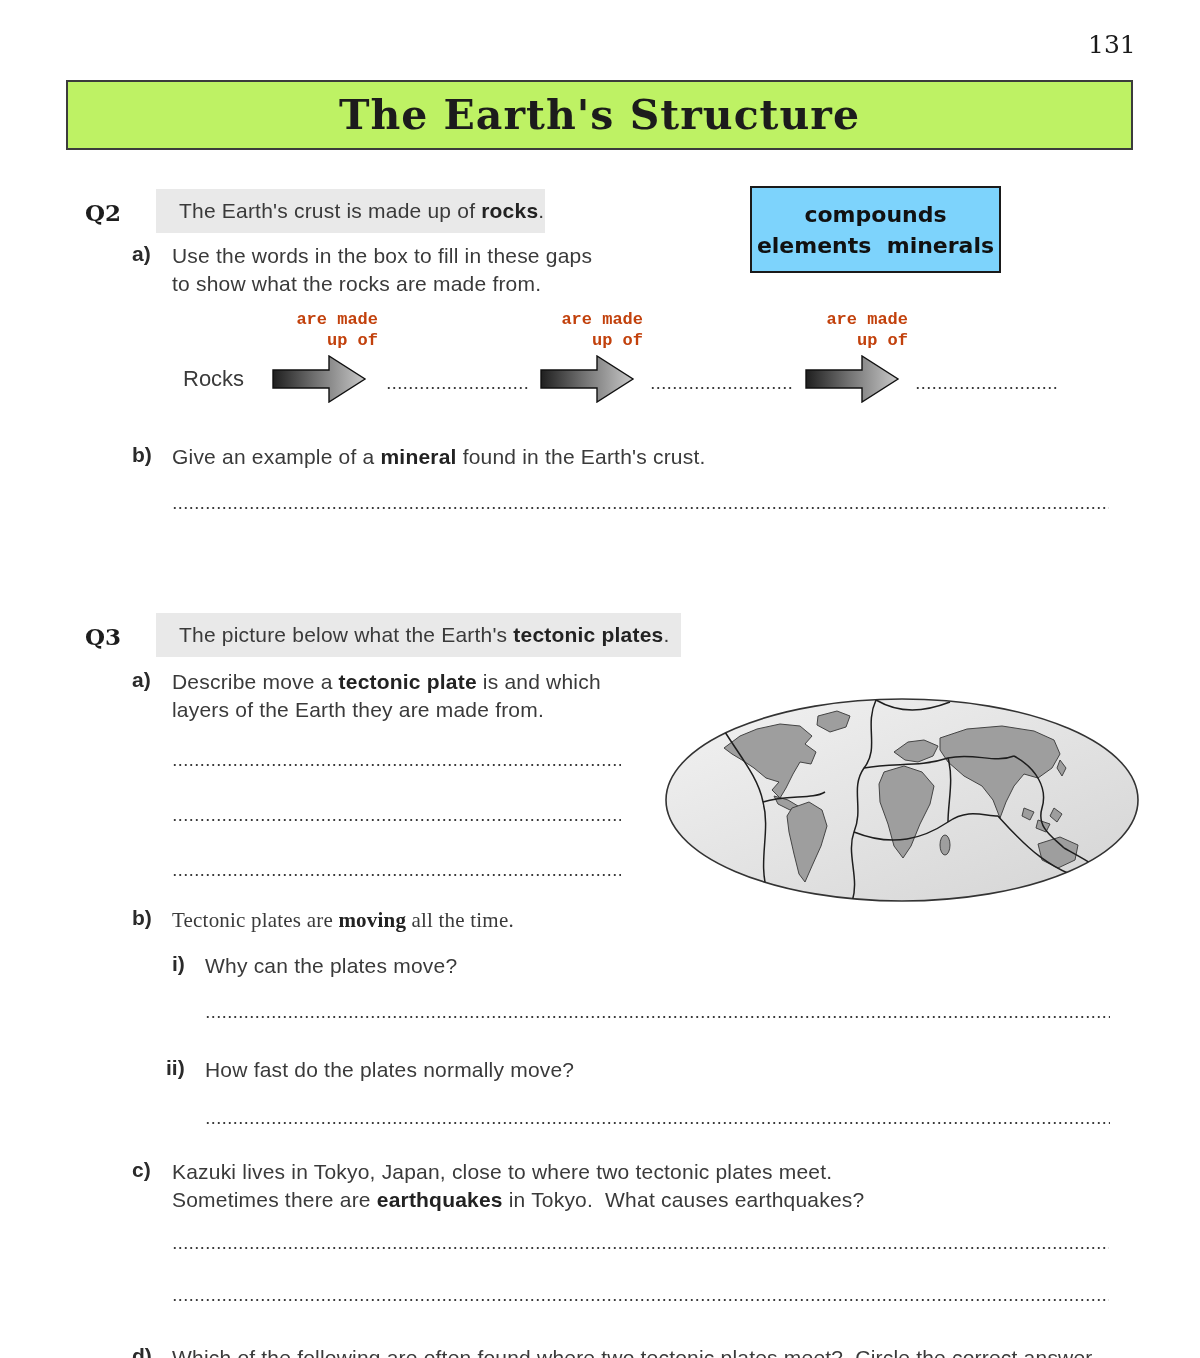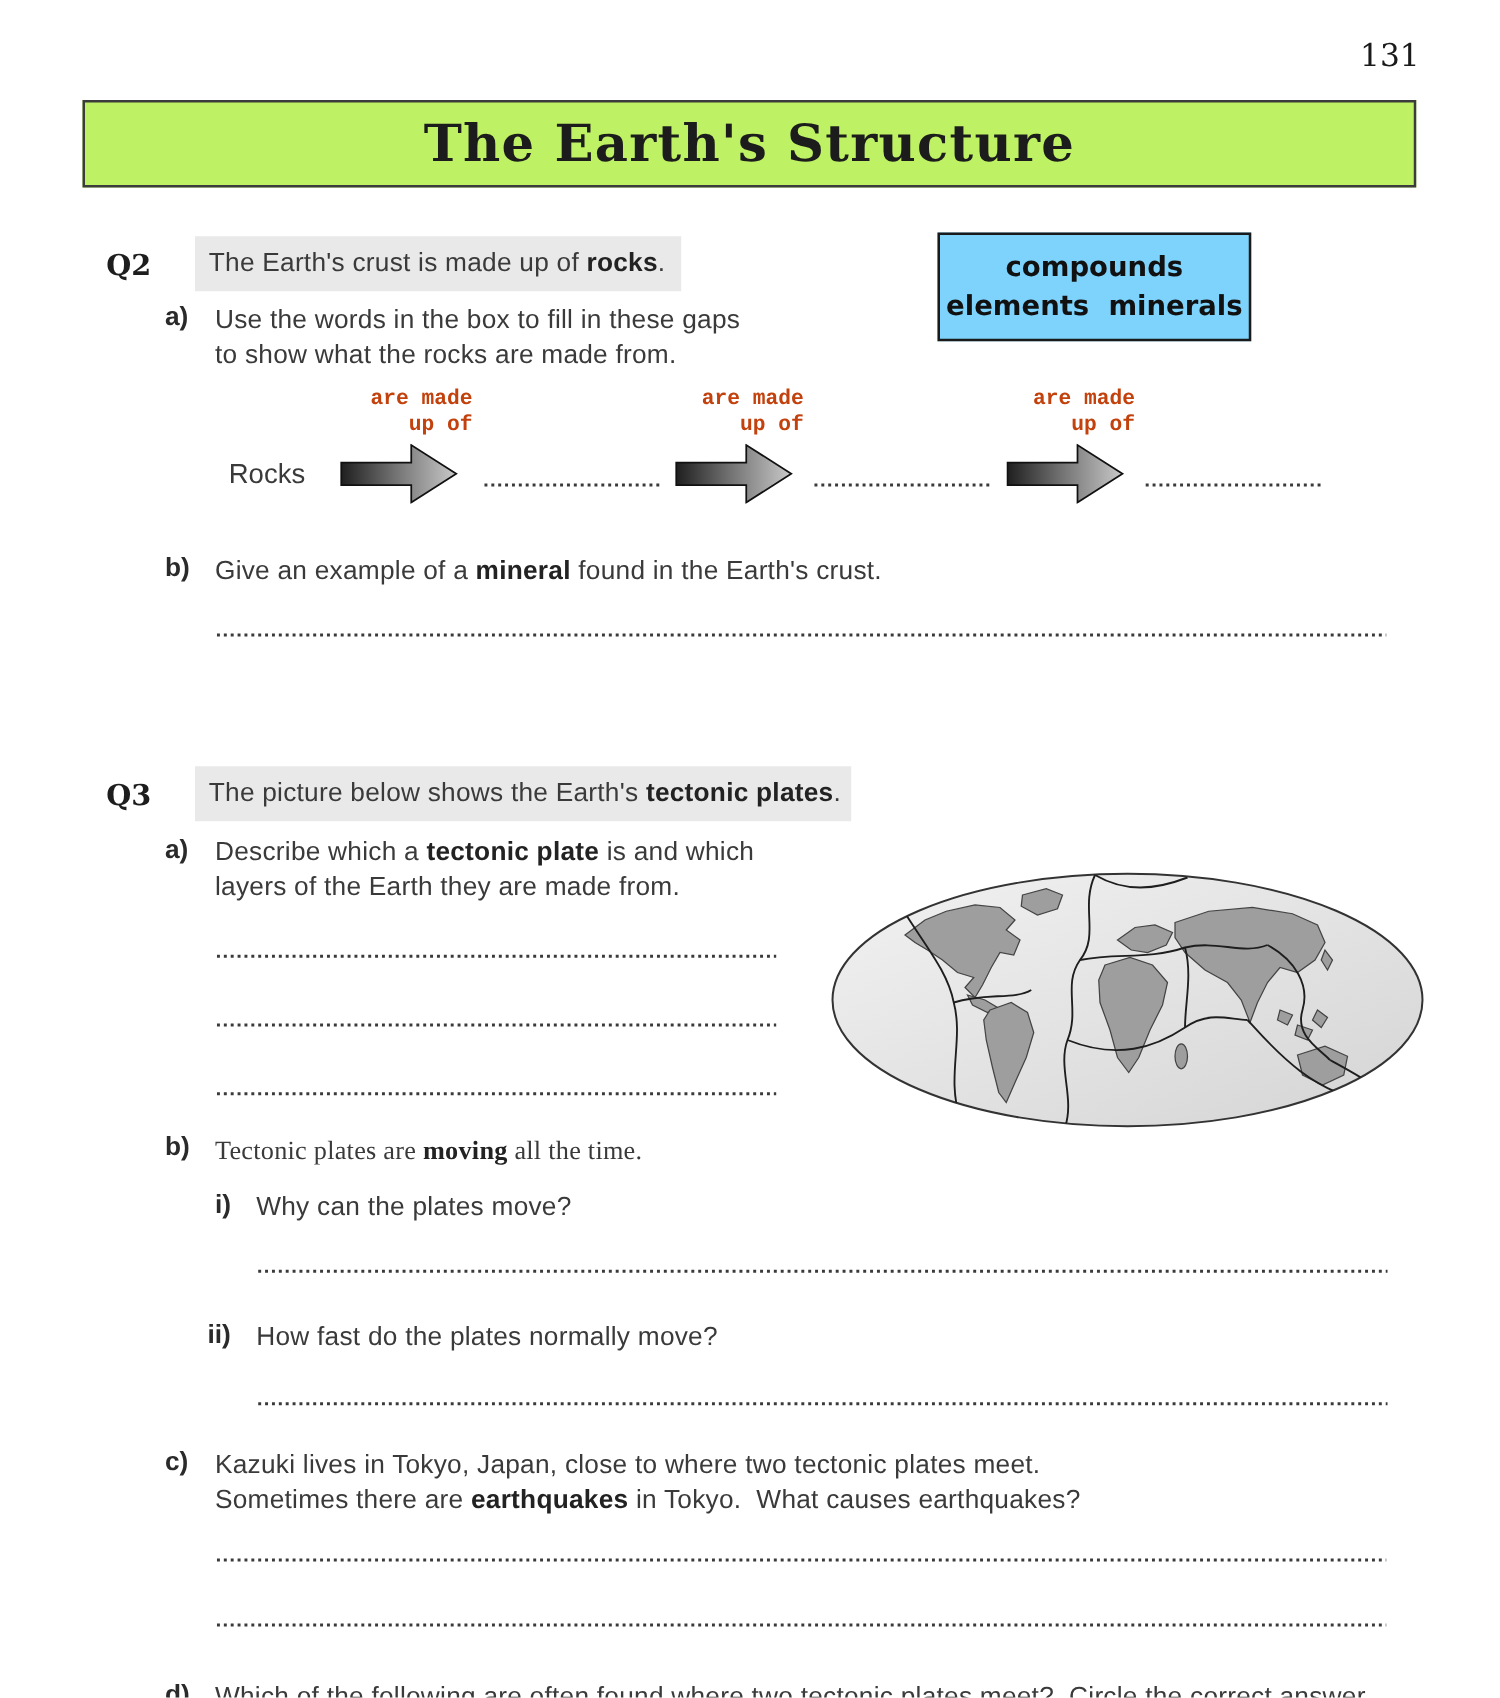--- a/index.html
+++ b/index.html
@@ -33,21 +33,21 @@
     letter-spacing:1px;
   }
   .q-label {
     font-family:"DejaVu Serif", serif;
     font-weight:bold; font-size:23px; color:#1d1d1d;
   }
   .q-highlight {
     background:#e9e9e9;
     height:44px;
     display:flex; align-items:center;
-    padding-left:11px;
+    padding-left:23px;
   }
   .word-box {
     left:750px; top:186px; width:251px; height:87px;
     background:#7dd3fc;
     border:2px solid #1a1a1a;
     display:flex; flex-direction:column; align-items:center; justify-content:center;
     font-family:"DejaVu Sans", sans-serif;
     font-weight:bold; font-size:22px; color:#111;
     line-height:31px;
   }
@@ -129,25 +129,25 @@
 <div class="abs dotted" style="left:915px; top:386px; width:142px;"></div>
 
 <div class="abs part-label t" style="left:132px; top:443px;">b)</div>
 <div class="abs body-text" style="left:172px; top:443px;"><span class="t">Give an example of a </span><b class="t">mineral</b><span class="t"> found in the Earth's crust.</span></div>
 
 <div class="abs dotted" style="left:172px; top:506px; width:937px;"></div>
 
 <div class="abs q-label t" style="left:85px; top:623px;">Q3</div>
 
 <div class="abs q-highlight" style="left:156px; top:613px; width:525px;">
-  <span class="body-text"><span class="t">The picture below shows the Earth's </span><b class="t">tectonic plates</b><span class="t">.</span></span>
+  <span class="body-text"><span class="t">The picture below what the Earth's </span><b class="t">tectonic plates</b><span class="t">.</span></span>
 </div>
 
 <div class="abs part-label t" style="left:132px; top:668px;">a)</div>
-<div class="abs body-text" style="left:172px; top:668px;"><span class="t">Describe which a </span><b class="t">tectonic plate</b><span class="t"> is and which</span></div>
+<div class="abs body-text" style="left:172px; top:668px;"><span class="t">Describe move a </span><b class="t">tectonic plate</b><span class="t"> is and which</span></div>
 <div class="abs body-text t" style="left:172px; top:696px;">layers of the Earth they are made from.</div>
 
 <div class="abs dotted" style="left:172px; top:763px; width:449px;"></div>
 <div class="abs dotted" style="left:172px; top:818px; width:449px;"></div>
 <div class="abs dotted" style="left:172px; top:873px; width:449px;"></div>
 
 <svg class="abs" style="left:662px; top:696px;" width="482" height="208" viewBox="0 0 482 208">
   <defs>
     <linearGradient id="oceanGrad" x1="0" y1="0" x2="1" y2="1">
       <stop offset="0" stop-color="#f2f2f2"></stop>

